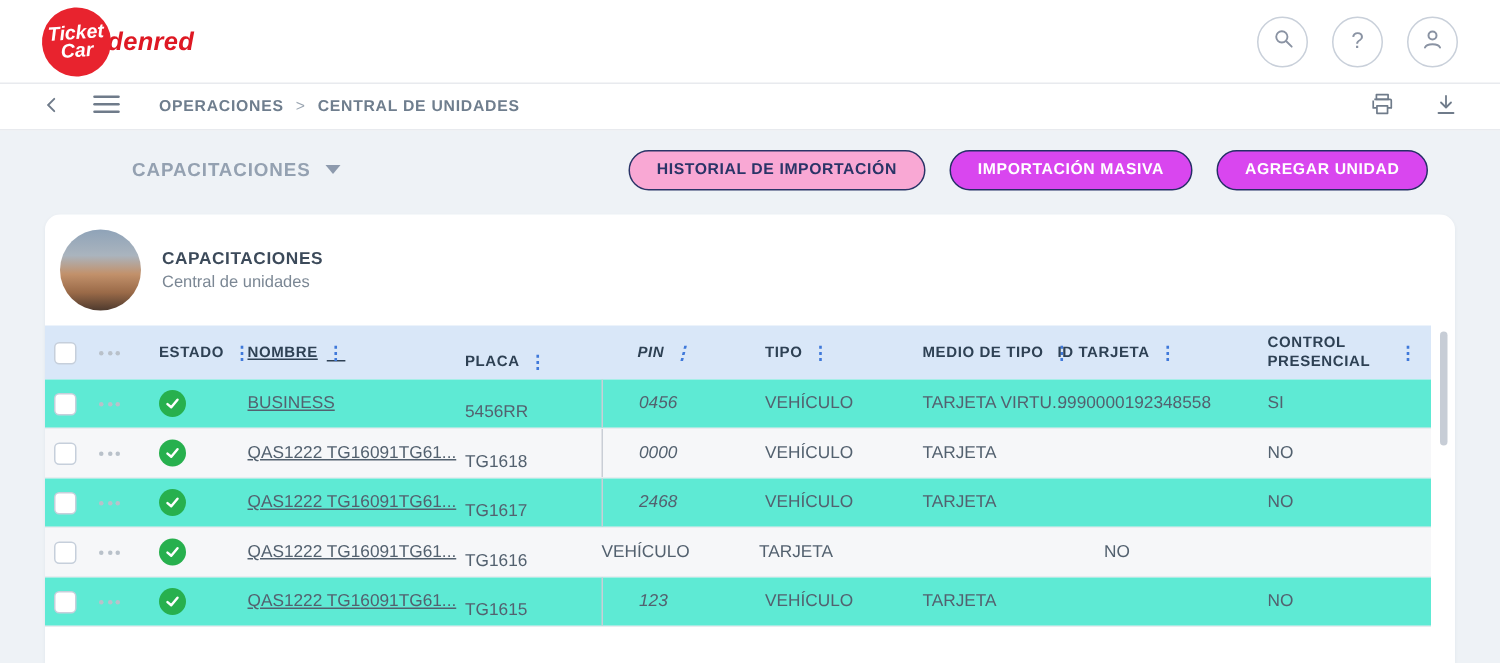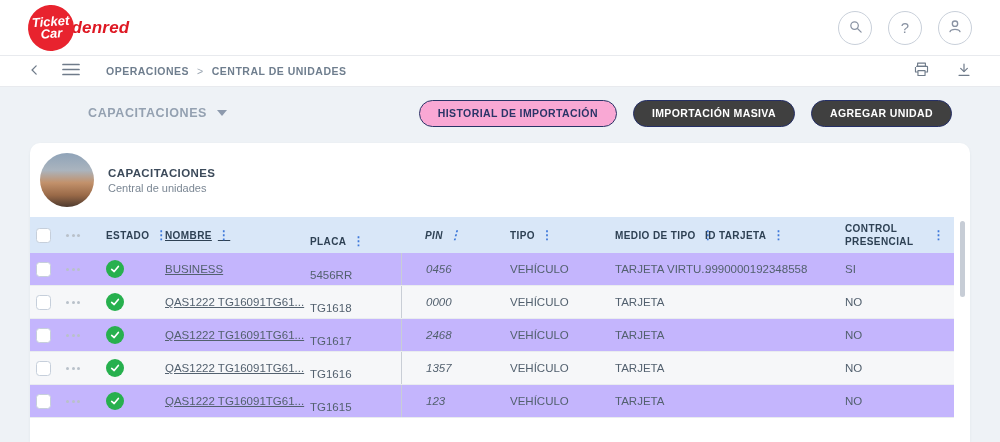--- a/index.html
+++ b/index.html
@@ -39,35 +39,35 @@
   .main { flex:1 1 auto; padding:12px 30px 0; display:flex; flex-direction:column; overflow:hidden; }
   .toolbar { display:flex; align-items:center; height:28px; margin-bottom:16px; }
   .section-dd { margin-left:58px; display:flex; align-items:center; gap:10px; cursor:pointer;
                 color:#94a1b1; font-weight:bold; font-size:12.5px; letter-spacing:0.6px; }
   .caret { width:0; height:0; border-left:5px solid transparent; border-right:5px solid transparent;
            border-top:6px solid #8d9aad; }
   .toolbar-buttons { margin-left:auto; display:flex; gap:16px; margin-right:18px; }
   .btn { height:27px; padding:0 18px; border-radius:15px; font-family:inherit; font-size:10.5px;
          font-weight:bold; letter-spacing:0.4px; display:flex; align-items:center; cursor:pointer; }
   .btn-outline { background:#f9a8d4; border:1px solid #2a3467; color:#2a3467; }
-  .btn-solid { background:#404040; border:1px solid #252f66; color:#fff; }
+  .btn-solid { background:#d946ef; border:1px solid #252f66; color:#fff; }
 
   
   .card { background:#fff; border-radius:10px 10px 0 0; flex:1 1 auto; position:relative;
           overflow:hidden; box-shadow:0 1px 3px rgba(40,60,90,0.06); }
   .card-head { display:flex; align-items:center; gap:14px; padding:10px 12px 10px 10px; height:74px; }
   .avatar { width:54px; height:54px; border-radius:50%; flex:0 0 54px;
             background:linear-gradient(180deg,#8fa3b8 0%,#aab4be 32%,#c2916b 55%,#9a6a48 78%,#4e3a2e 100%); }
   .card-title { font-size:11.5px; font-weight:bold; color:#3c4a5a; letter-spacing:0.4px; }
   .card-sub { font-size:11px; color:#7b8794; margin-top:3px; }
 
   
   .table { margin-right:16px; }
   .thead { display:flex; align-items:center; background:#d9e7f8; height:36px; }
-  .trow  { display:flex; align-items:center; height:33px; border-bottom:1px solid #e9ecef; background:#c4b5fd; }
+  .trow  { display:flex; align-items:center; height:33px; border-bottom:1px solid #e9ecef; background:#5eead4; }
   .trow.alt { background:#f6f7f9; }
   .cell, .hcell { display:flex; align-items:center; flex:0 0 auto; height:100%; overflow:visible; white-space:nowrap; }
   .hcell { font-size:10px; font-weight:bold; color:#2e4154; letter-spacing:0.4px; }
   .txt { font-size:11.5px; color:#53616f; }
   .sort { color:#3f79da; font-size:12px; margin-left:6px; cursor:pointer; line-height:1; }
 
   .c-check  { width:34px; padding-left:6px; }
   .c-menu   { width:34px; }
   .c-estado { width:67px; padding-left:8px; }
   .c-nombre { width:145px;text-decoration:underline; }
@@ -332,21 +332,20 @@
     </div>
     <div class="cell c-estado">
       <span class="status">
         <svg width="10" height="10" viewBox="0 0 24 24" fill="none" stroke="#fff" stroke-width="4" stroke-linecap="round" stroke-linejoin="round">
                     <polyline points="4,13 10,18 20,6"></polyline>
                   </svg>
       </span>
     </div>
     <div class="cell c-nombre txt">QAS1222 TG16091TG61...</div>
     <div class="cell c-placa txt">TG1616</div>
-    <div class="cell c-pin txt">1357</div>
     <div class="cell c-tipo txt">VEHÍCULO</div>
     <div class="cell c-medio txt">TARJETA</div>
     <div class="cell c-id txt"></div>
     <div class="cell c-control txt">NO</div>
   </div>
             <div class="trow">
     <div class="cell c-check">
                 <input type="checkbox" class="cb" style="">
               </div>
     <div class="cell c-menu">

